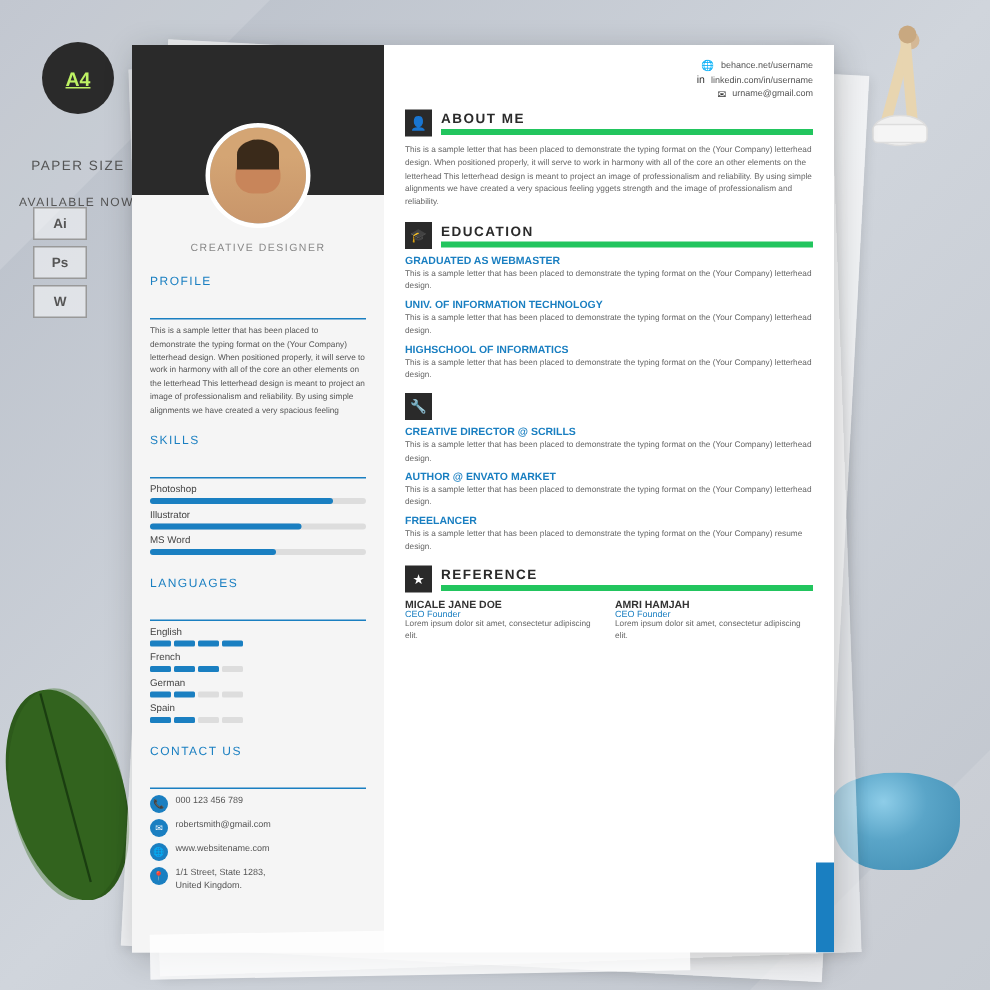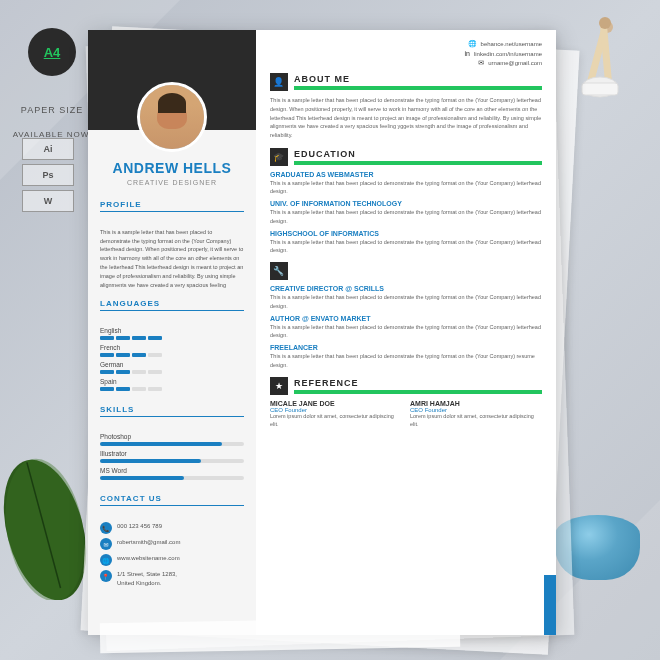--- a/index.html
+++ b/index.html
@@ -38,21 +38,21 @@
     }
 
     
     .a4-badge {
       position: absolute;
       top: 28px; left: 28px;
       width: 48px; height: 48px;
       background: #2a2a2a;
       border-radius: 50%;
       display: flex; align-items: center; justify-content: center;
-      color: #22c55e; font-weight: bold; font-size: 13px; text-decoration: underline;
+      color: #bef264; font-weight: bold; font-size: 13px; text-decoration: underline;
     }
     .paper-size-label {
       position: absolute;
       top: 82px; left: 18px;
       font-size: 9px; color: #555; text-transform: uppercase; letter-spacing: 1px;
       text-align: center; width: 68px; margin-top: 23px;
     }
     .available-now-label {
       position: absolute;
       top: 130px; left: 12px;
@@ -60,21 +60,21 @@
       text-align: center; width: 78px;
     }
 
     
     .software-badges {
       position: absolute;
       top: 138px; left: 22px;
       display: flex; flex-direction: column; gap: 4px;
     }
     .sw-badge {
-      width: 52px; height: 22px;
+      width: 36px; height: 22px;
       border: 1px solid #999;
       display: flex; align-items: center; justify-content: center;
       font-size: 9px; font-weight: bold; color: #555;
       background: rgba(255,255,255,0.5);
     }
 
     
     .leaf {
       position: absolute;
       bottom: 60px; left: -10px;
@@ -166,22 +166,22 @@
     }
     .person-title {
       font-size: 7px; color: #888; text-transform: uppercase; letter-spacing: 1px;
       margin-top: 2px;
     }
 
     .section-left {
       padding: 6px 12px 4px 12px;
     }
     .section-left-title {
-      font-size: 8px; font-weight: bold; color: #1a7fc1; text-transform: uppercase;
-      letter-spacing: 1px; margin-bottom: 16px; padding-bottom: 2px;
+      font-size: 8px; font-weight: normal; color: #1a7fc1; text-transform: uppercase;
+      letter-spacing: 1px; margin-bottom: 4px; padding-bottom: 20px;
       border-bottom: 1.5px solid #1a7fc1;
     }
     .section-left-text {
       font-size: 5.5px; color: #555; line-height: 1.6;
     }
 
     
     .skill-item {
       margin-bottom: 4px;
     }
@@ -347,69 +347,26 @@
 
     <div class="left-col">
 
       <div class="photo-area">
         <div class="photo-circle">
           <div class="photo-face"></div>
         </div>
       </div>
 
       <div class="name-area">
-        <div class="person-name">ANDREW HELLS</div>
         <div class="person-title">CREATIVE DESIGNER</div>
       </div>
 
       <div class="section-left">
         <div class="section-left-title">PROFILE</div>
         <div class="section-left-text">This is a sample letter that has been placed to demonstrate the typing format on the (Your Company) letterhead design. When positioned properly, it will serve to work in harmony with all of the core an other elements on the letterhead This letterhead design is meant to project an image of professionalism and reliability. By using simple alignments we have created a very spacious feeling</div>
-      </div>
-
-      <div class="section-left">
-        <div class="section-left-title">LANGUAGES</div>
-        <div>
-          <div class="lang-item">
-            <div class="lang-name">English</div>
-            <div class="lang-bars">
-              <div class="lang-bar"></div>
-              <div class="lang-bar"></div>
-              <div class="lang-bar"></div>
-              <div class="lang-bar"></div>
-            </div>
-          </div>
-          <div class="lang-item">
-            <div class="lang-name">French</div>
-            <div class="lang-bars">
-              <div class="lang-bar"></div>
-              <div class="lang-bar"></div>
-              <div class="lang-bar"></div>
-              <div class="lang-bar-empty"></div>
-            </div>
-          </div>
-          <div class="lang-item">
-            <div class="lang-name">German</div>
-            <div class="lang-bars">
-              <div class="lang-bar"></div>
-              <div class="lang-bar"></div>
-              <div class="lang-bar-empty"></div>
-              <div class="lang-bar-empty"></div>
-            </div>
-          </div>
-          <div class="lang-item">
-            <div class="lang-name">Spain</div>
-            <div class="lang-bars">
-              <div class="lang-bar"></div>
-              <div class="lang-bar"></div>
-              <div class="lang-bar-empty"></div>
-              <div class="lang-bar-empty"></div>
-            </div>
-          </div>
-        </div>
       </div>
 
       <div class="section-left">
         <div class="section-left-title">SKILLS</div>
         <div>
           <div class="skill-item">
             <div class="skill-name">Photoshop</div>
             <div class="skill-bar-bg">
                 <div class="skill-bar-fill" style="width:85%"></div>
               </div>
@@ -422,20 +379,62 @@
           </div>
           <div class="skill-item">
             <div class="skill-name">MS Word</div>
             <div class="skill-bar-bg">
                 <div class="skill-bar-fill" style="width:58%"></div>
               </div>
           </div>
         </div>
       </div>
 
+      <div class="section-left">
+        <div class="section-left-title">LANGUAGES</div>
+        <div>
+          <div class="lang-item">
+            <div class="lang-name">English</div>
+            <div class="lang-bars">
+              <div class="lang-bar"></div>
+              <div class="lang-bar"></div>
+              <div class="lang-bar"></div>
+              <div class="lang-bar"></div>
+            </div>
+          </div>
+          <div class="lang-item">
+            <div class="lang-name">French</div>
+            <div class="lang-bars">
+              <div class="lang-bar"></div>
+              <div class="lang-bar"></div>
+              <div class="lang-bar"></div>
+              <div class="lang-bar-empty"></div>
+            </div>
+          </div>
+          <div class="lang-item">
+            <div class="lang-name">German</div>
+            <div class="lang-bars">
+              <div class="lang-bar"></div>
+              <div class="lang-bar"></div>
+              <div class="lang-bar-empty"></div>
+              <div class="lang-bar-empty"></div>
+            </div>
+          </div>
+          <div class="lang-item">
+            <div class="lang-name">Spain</div>
+            <div class="lang-bars">
+              <div class="lang-bar"></div>
+              <div class="lang-bar"></div>
+              <div class="lang-bar-empty"></div>
+              <div class="lang-bar-empty"></div>
+            </div>
+          </div>
+        </div>
+      </div>
+
       <div class="section-left contact-section">
         <div class="section-left-title">CONTACT US</div>
         <div class="c-row">
           <div class="c-icon-wrap">
               <span class="c-icon-inner">📞</span>
             </div>
           <div class="c-text">000 123 456 789</div>
         </div>
         <div class="c-row">
           <div class="c-icon-wrap">

